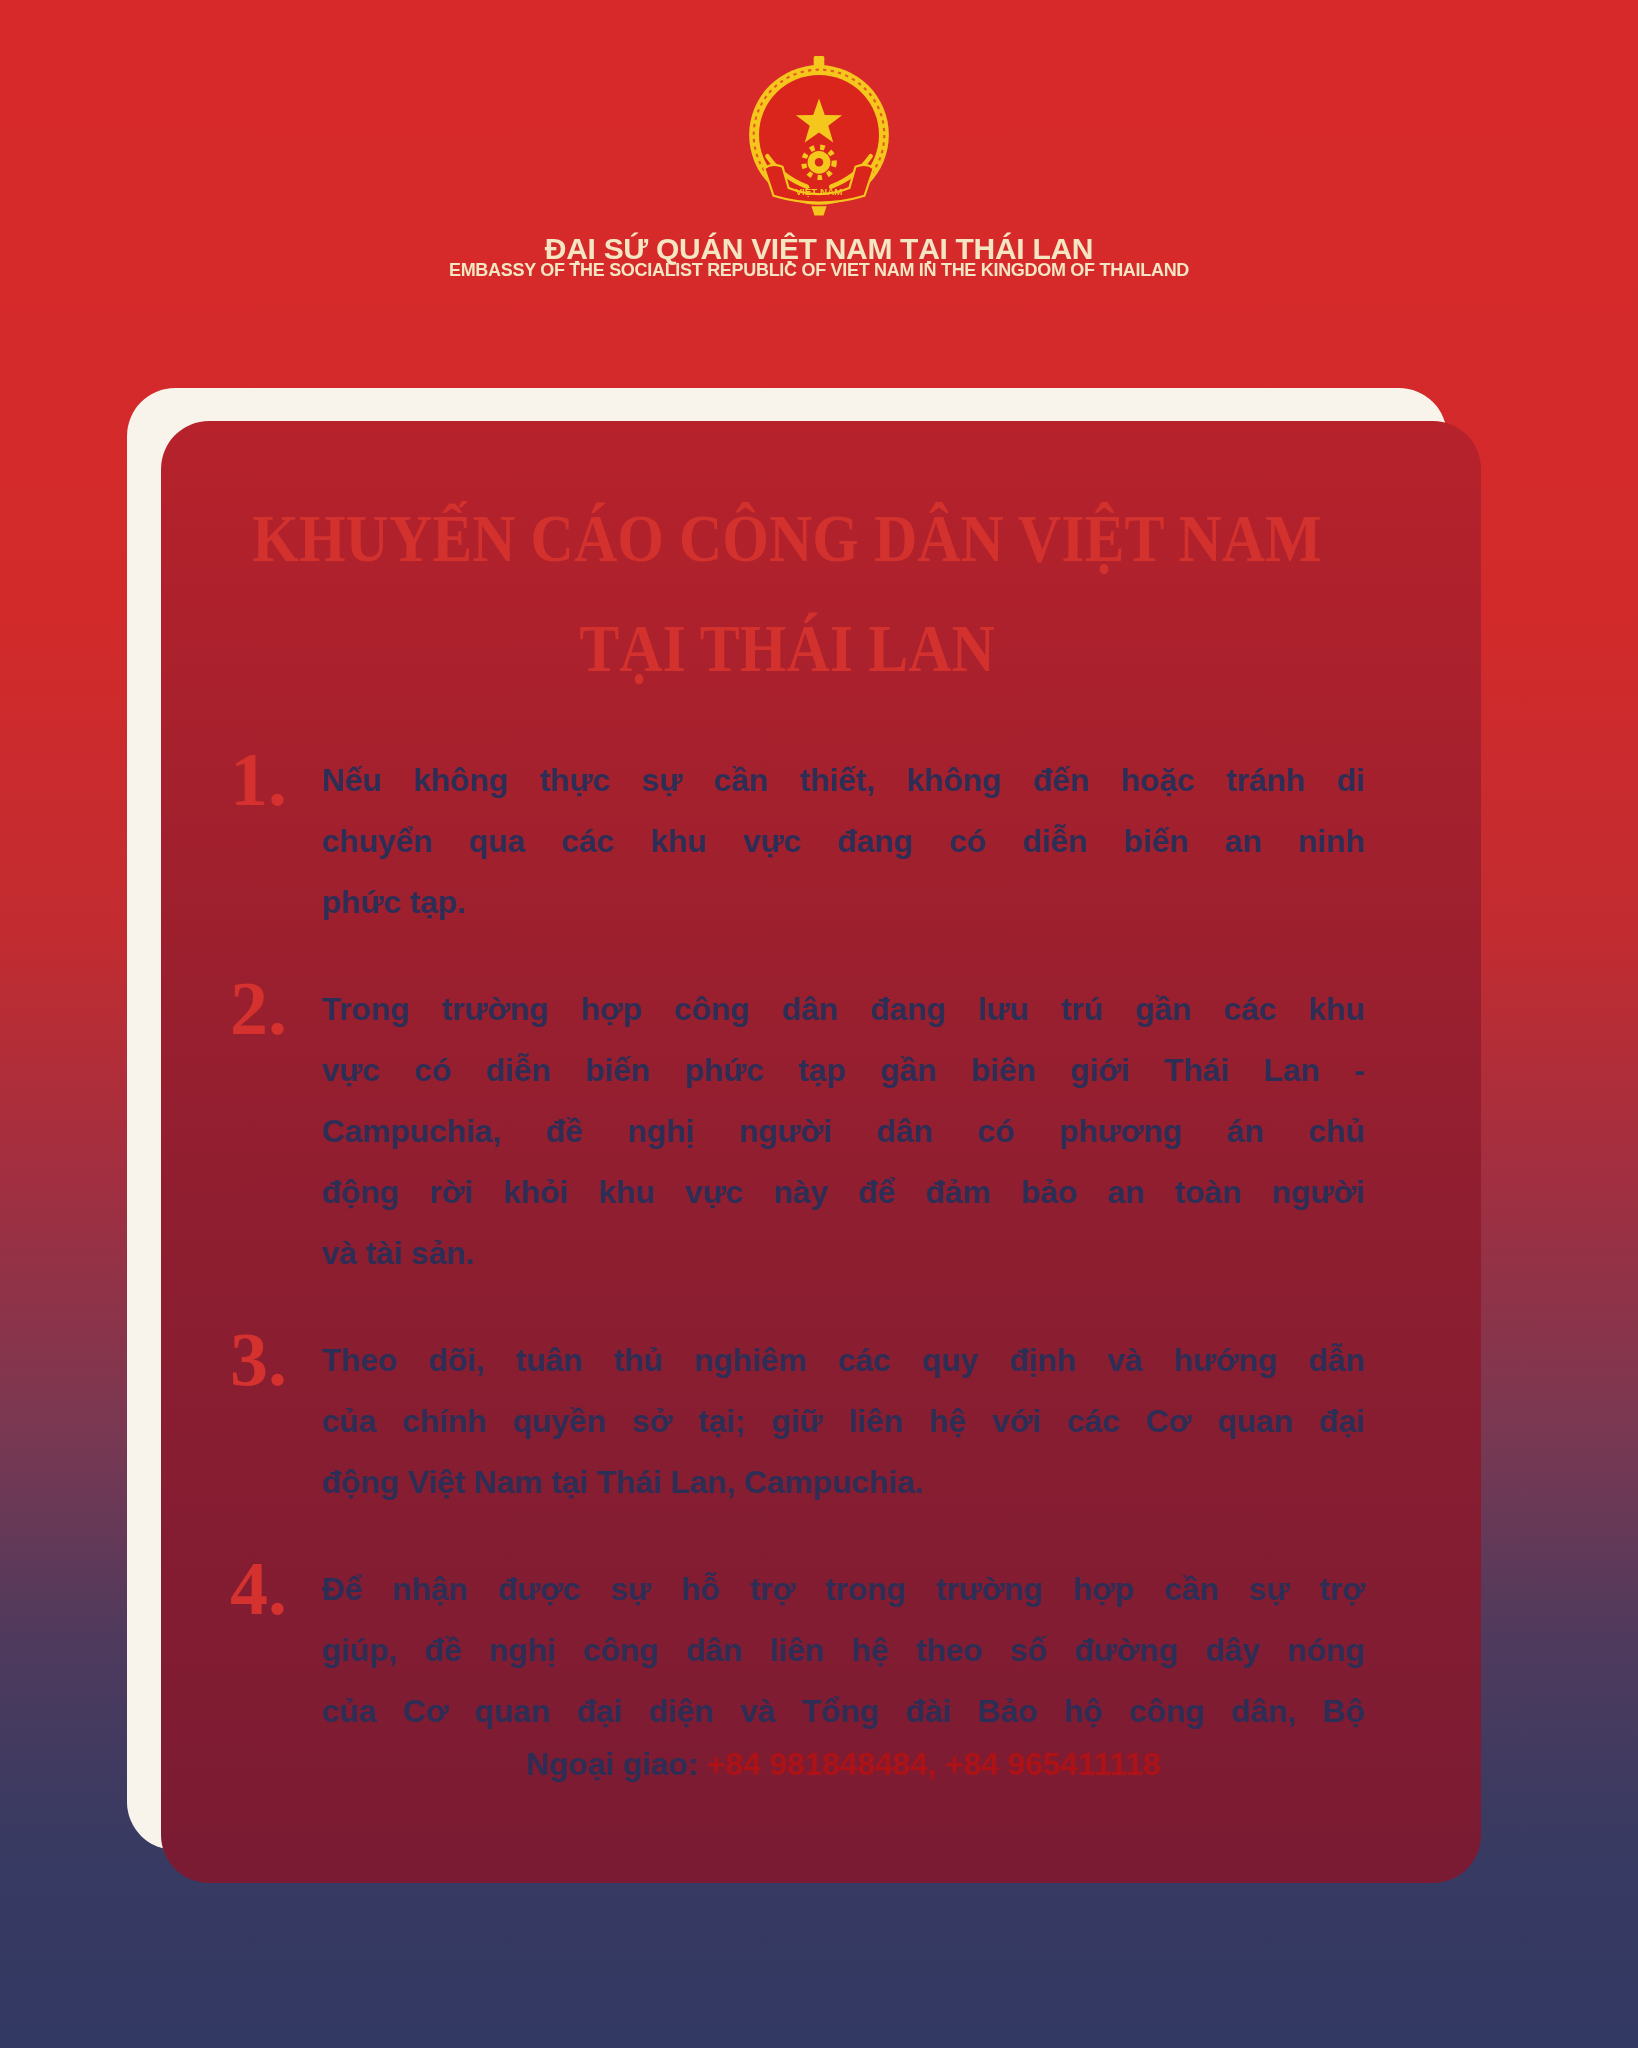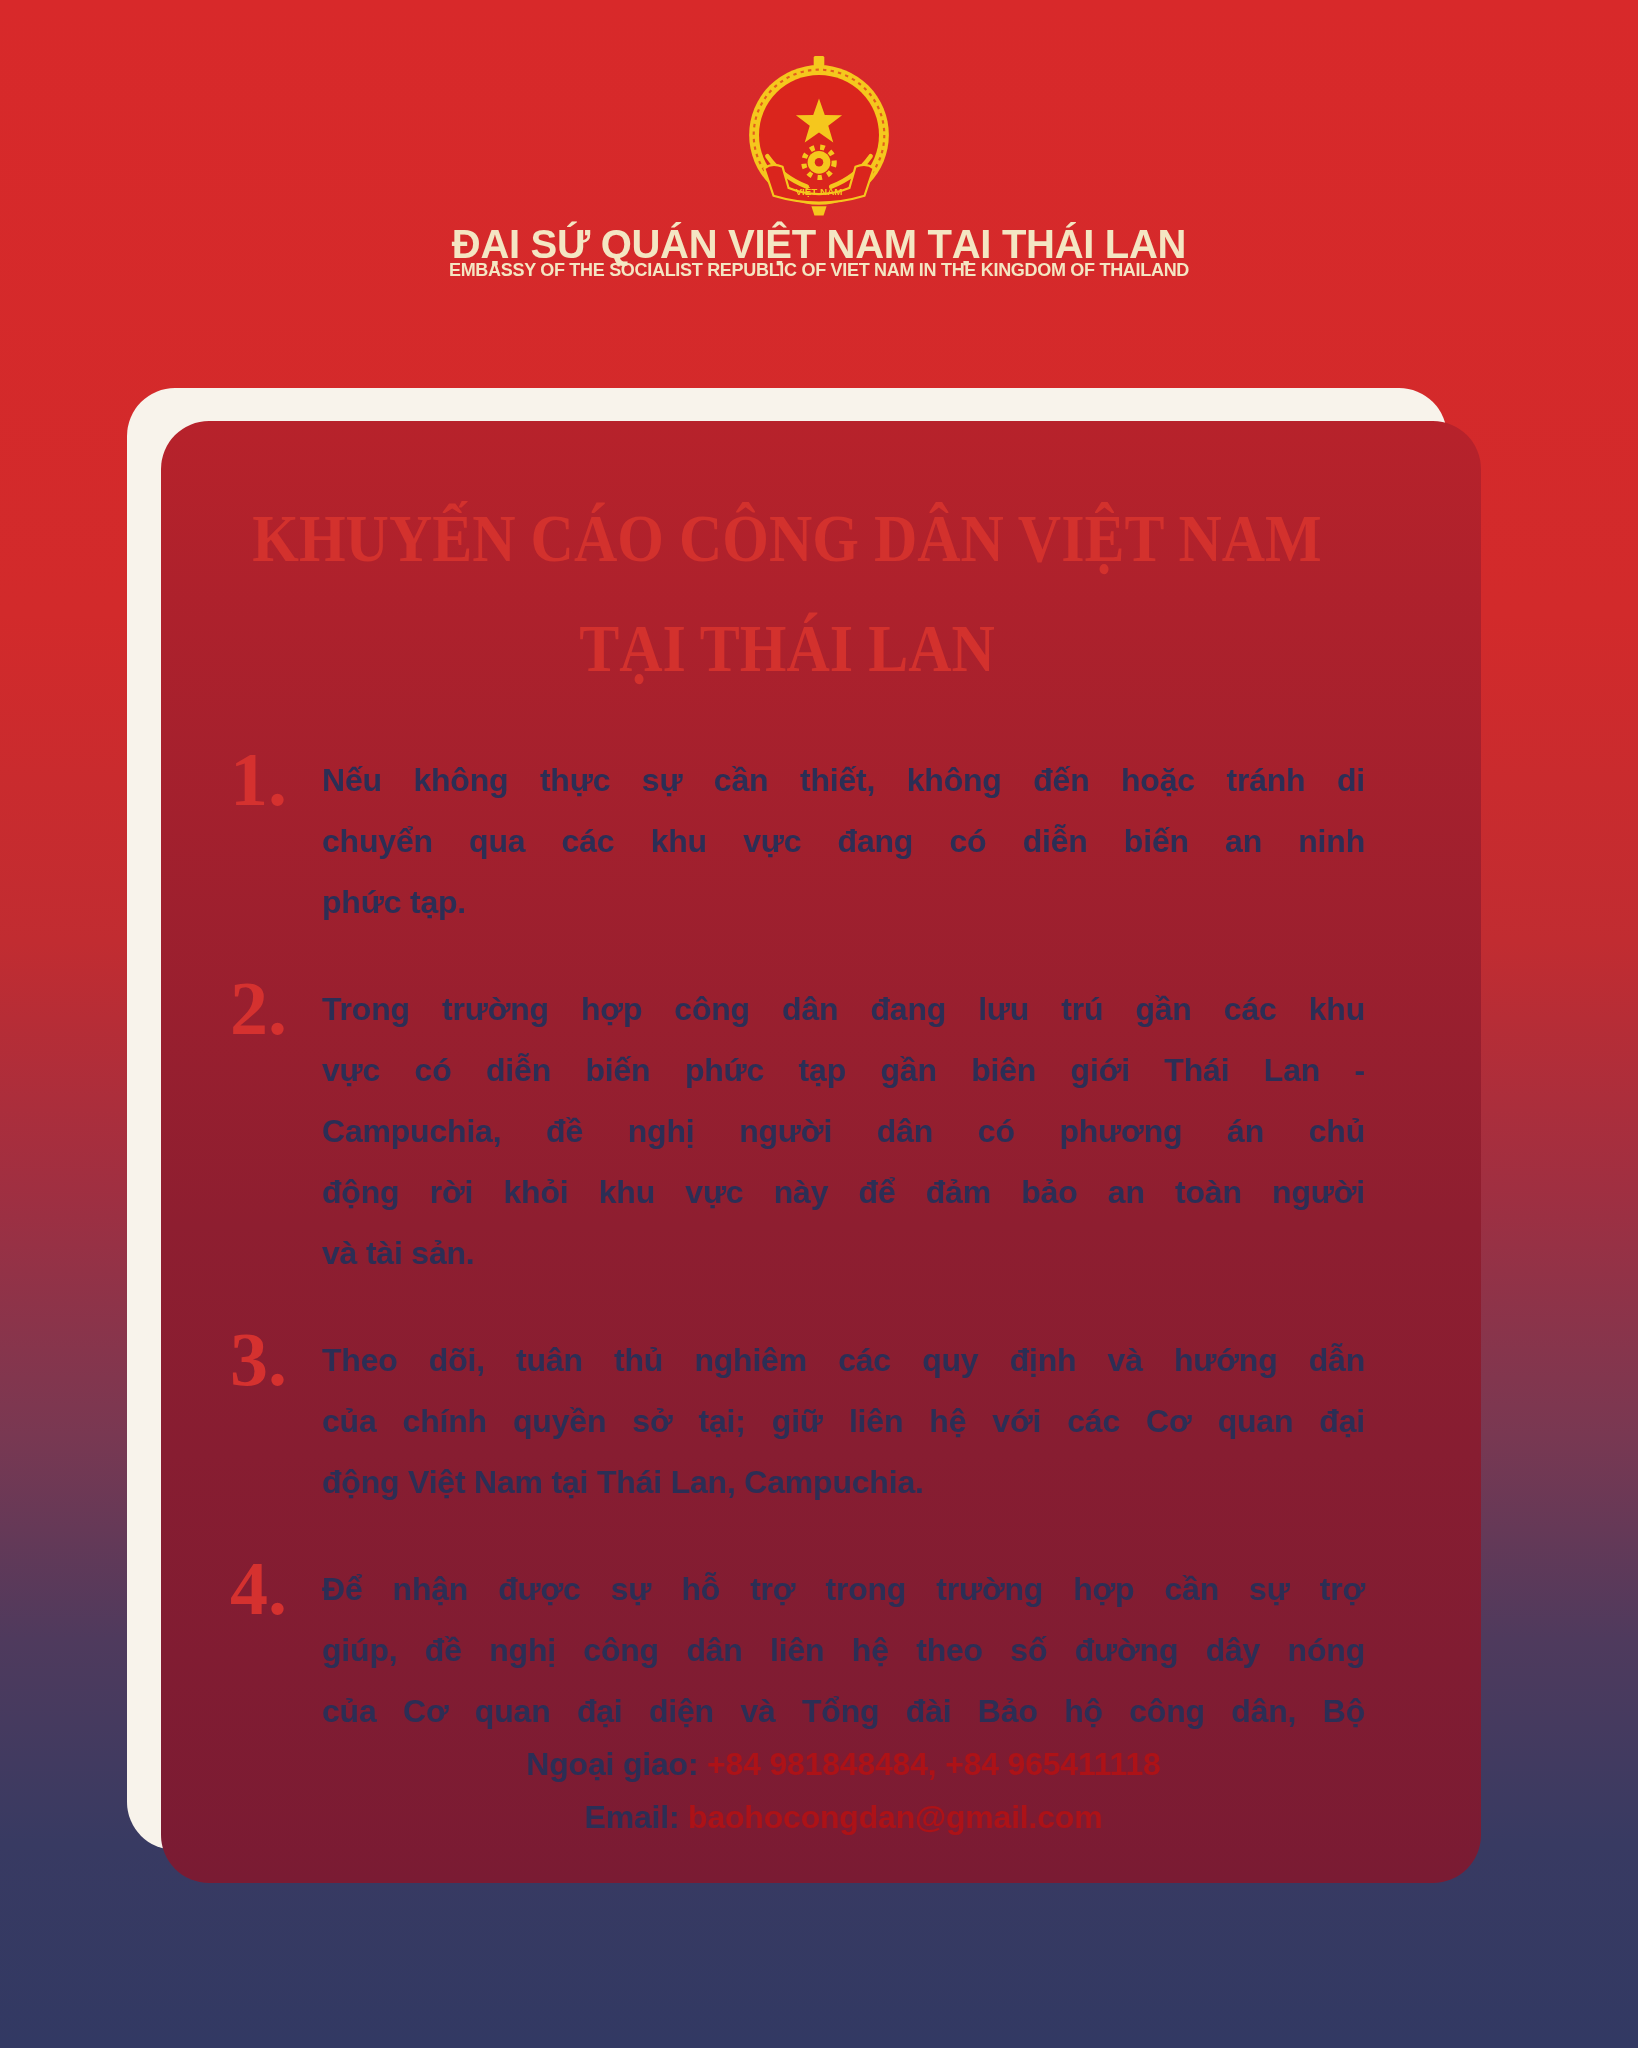--- a/index.html
+++ b/index.html
@@ -23,21 +23,21 @@
     transform: translateX(-50%);
   }
   .hdr-line1, .hdr-line2 {
     position: absolute;
     left: 0; right: 0;
     text-align: center;
     color: #f4e6c3;
     font-weight: bold;
     letter-spacing: -0.3px;
   }
-  .hdr-line1 { top: 222px; font-size: 40px; }
+  .hdr-line1 { top: 232px; font-size: 30px; }
   .hdr-line2 { top: 260px; font-size: 18px; }
 
   
   .card {
     position: absolute;
     left: 127px; top: 388px;
     width: 1320px; height: 1462px;
     background: #f8f3eb;
     border-radius: 48px;
     z-index: 0;
@@ -172,19 +172,18 @@
 
       <div class="item">
         <div class="num">4.</div>
         <div class="body">
           <div class="lines full-just">
               <div class="line">Để nhận được sự hỗ trợ trong trường hợp cần sự trợ</div>
               <div class="line">giúp, đề nghị công dân liên hệ theo số đường dây nóng</div>
               <div class="line">của Cơ quan đại diện và Tổng đài Bảo hộ công dân, Bộ</div>
             </div>
           <div class="plain-line"><span>Ngoại giao: </span><span class="accent">+84 981848484, +84 965411118</span></div>
-          <div class="plain-line"><span>Email: </span><span class="accent">baohocongdan@gmail.com</span></div>
         </div>
       </div>
 
     </div>
   </section>
 </div>
 
 </body></html>

